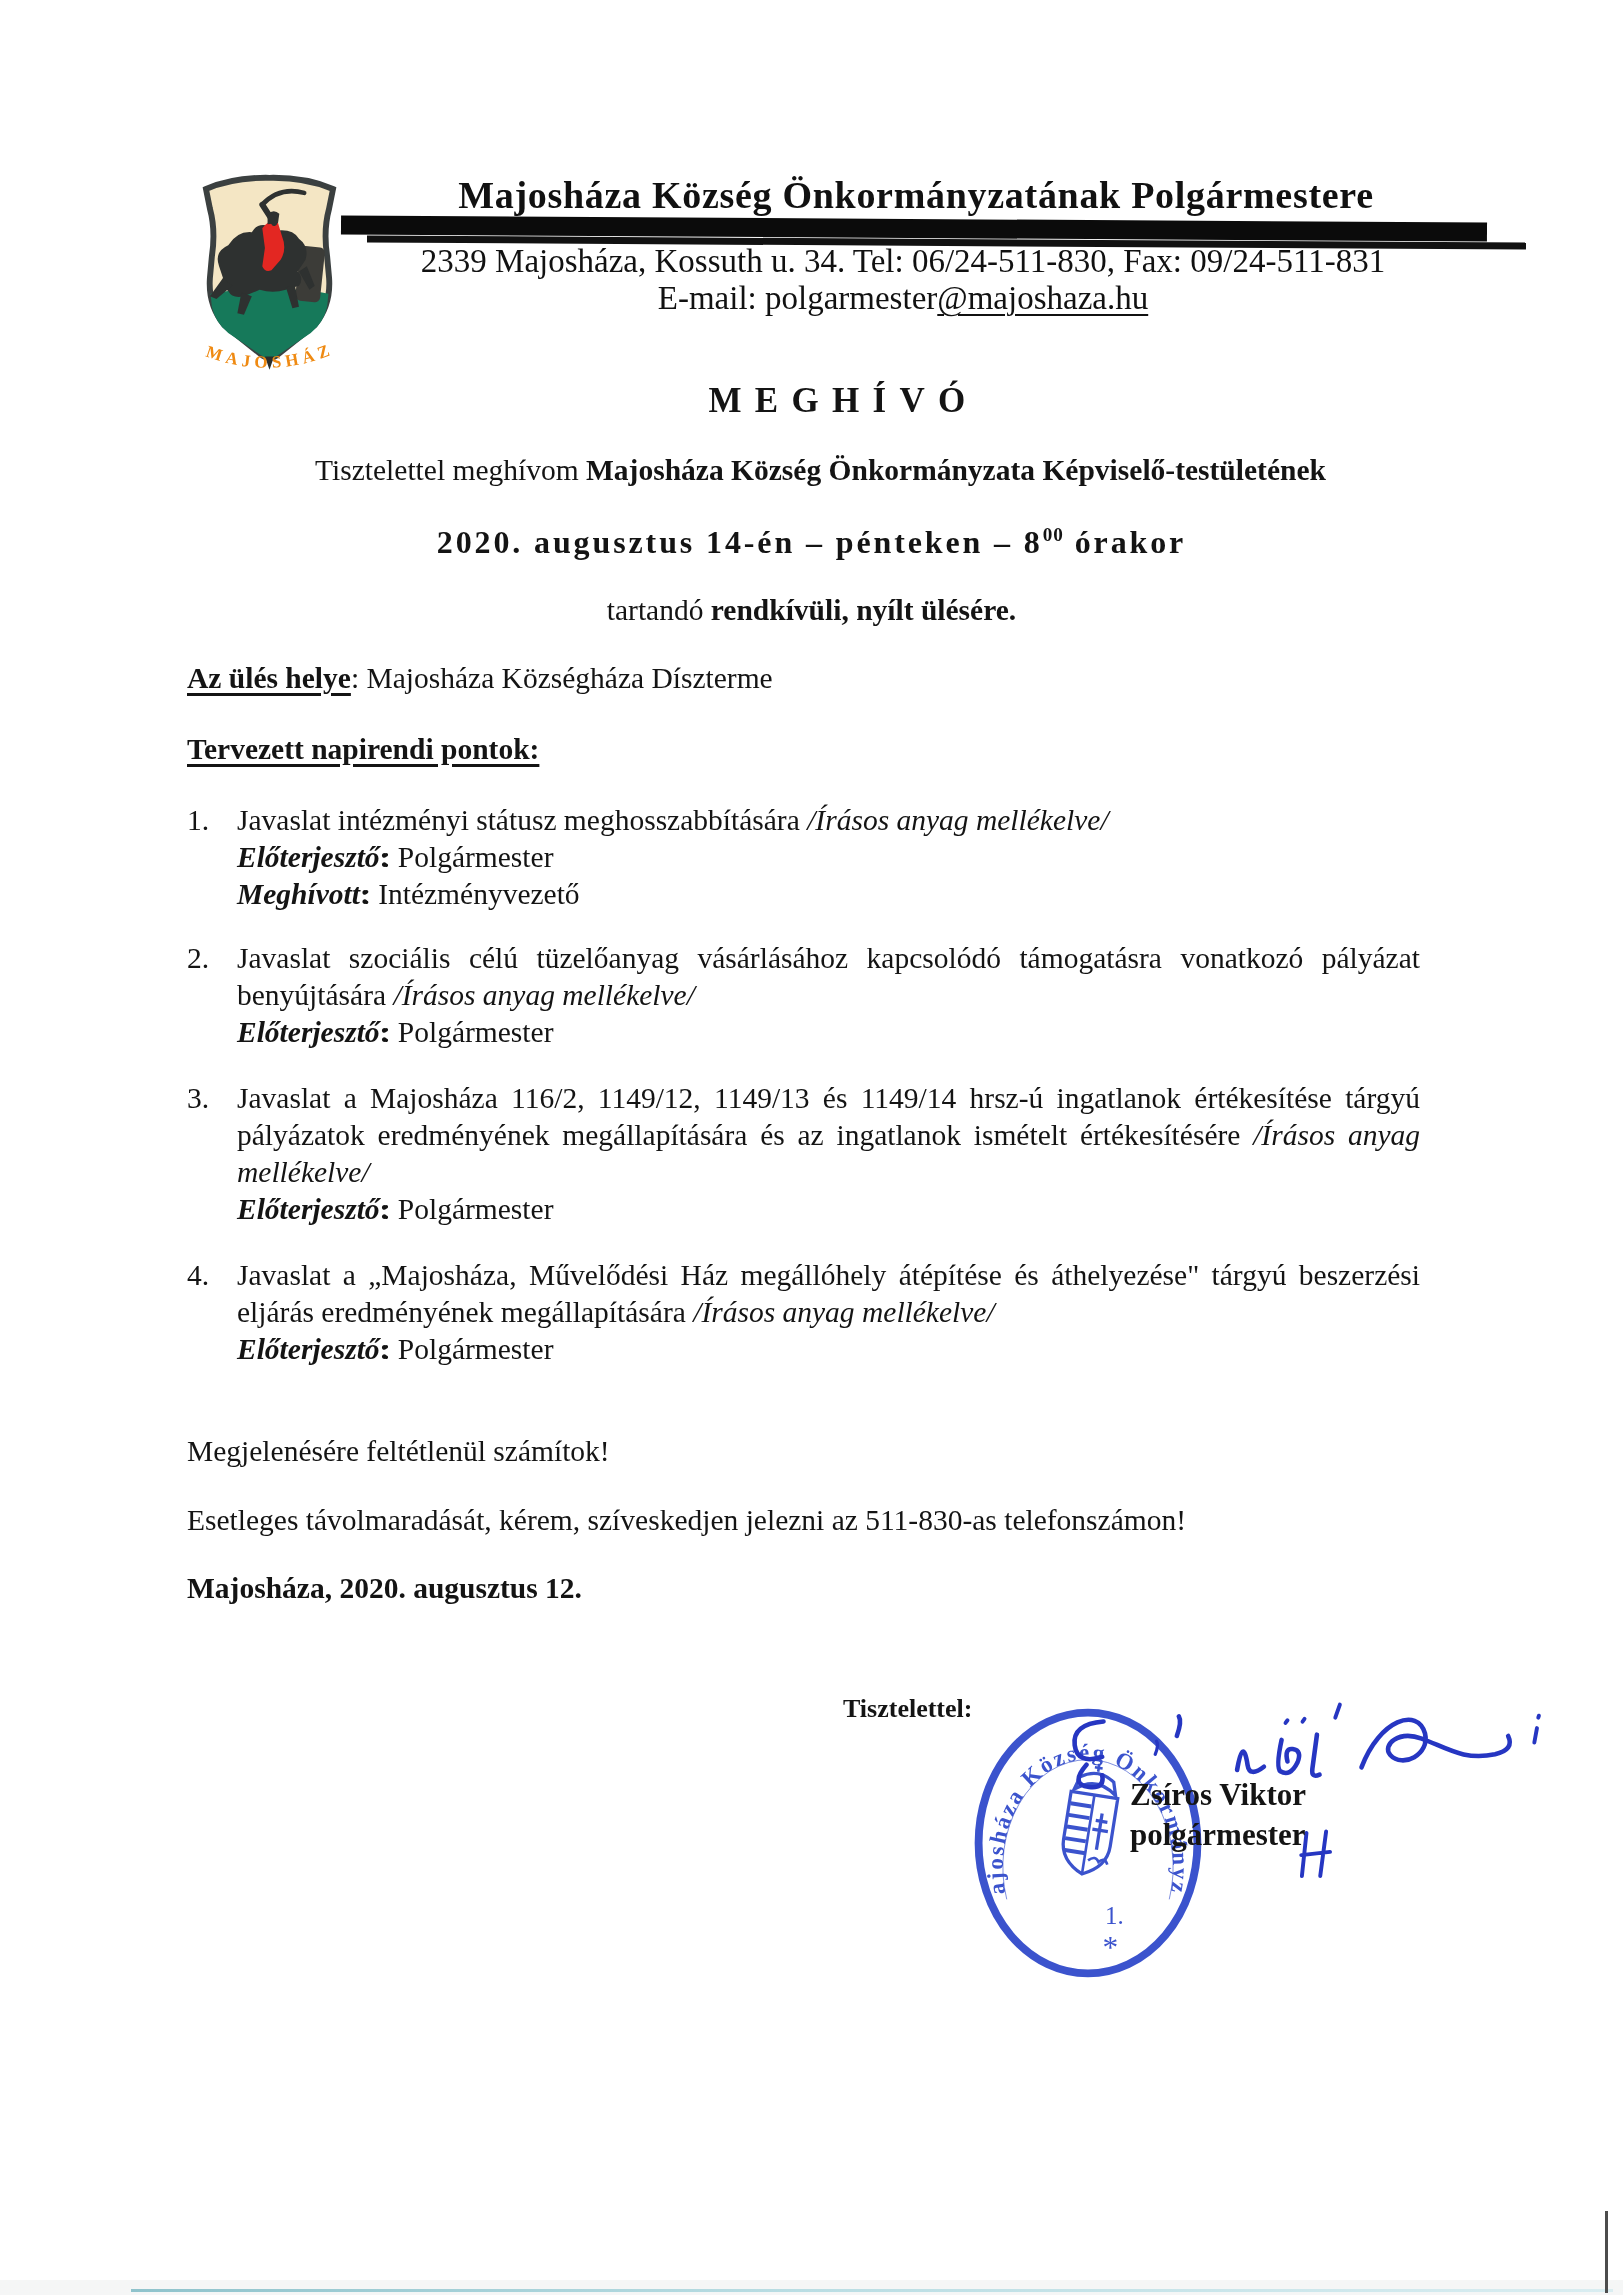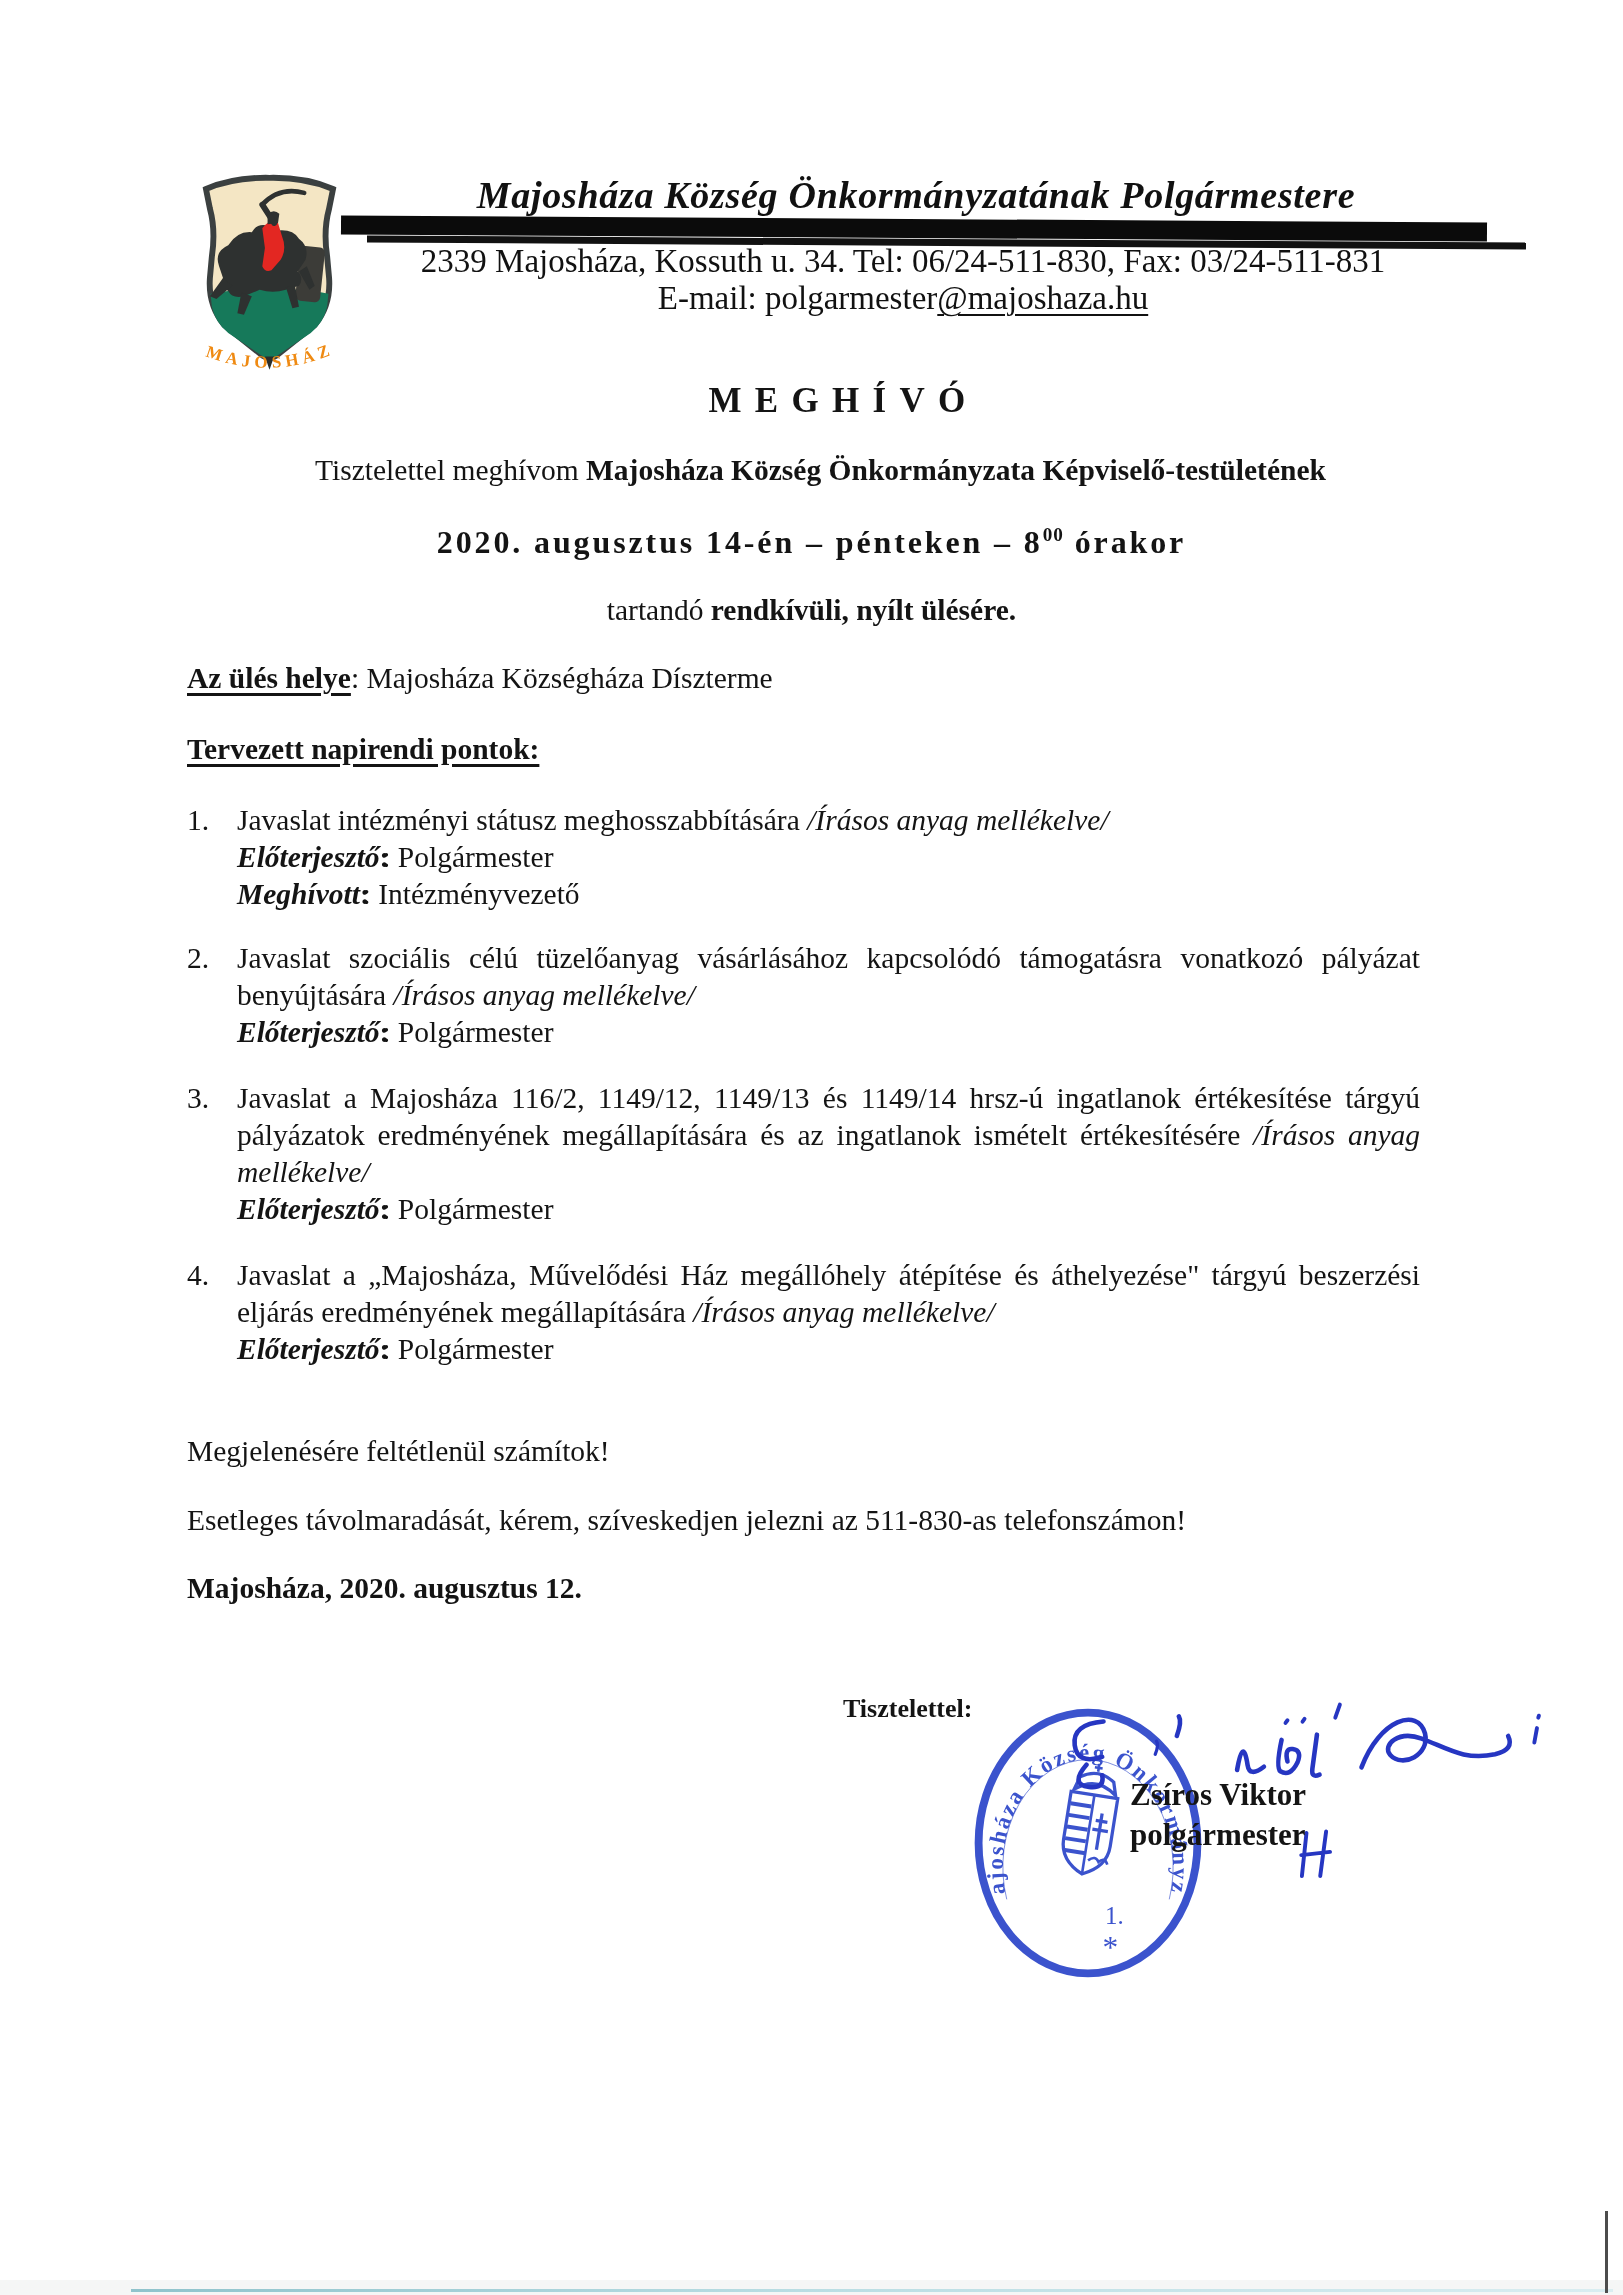--- a/index.html
+++ b/index.html
@@ -9,21 +9,21 @@
     background:#ffffff;
     font-family:"Liberation Serif","DejaVu Serif",serif;
     color:#141414;
     overflow:hidden;
   }
   .abs{position:absolute;}
   
   #org-title{
     left:340px;top:173px;width:1152px;
     text-align:center;font-size:38px;font-weight:bold;
-    letter-spacing:0.7px;color:#111;font-style:italic;
+    letter-spacing:0.7px;color:#111;
   }
   #rule-thick{left:341px;top:219px;width:1146px;height:19px;background:#0b0b0b;transform:rotate(0.35deg);}
   #rule-thin{left:367px;top:239px;width:1159px;height:6.5px;background:#111;transform:rotate(0.35deg);}
   #address-line{left:281px;top:243px;width:1244px;text-align:center;font-size:33px;color:#111;}
   #email-line{left:281px;top:280px;width:1244px;text-align:center;font-size:33px;color:#111;}
   #email-line .u{text-decoration:underline;text-decoration-thickness:2px;text-underline-offset:4.6px;}
   
   .center-line{left:0;top:0;width:1623px;text-align:center;}
   #doc-title{top:381px;font-size:35px;font-weight:bold;letter-spacing:0.38em;padding-left:32px;}
   #intro-line{top:454px;font-size:29.5px;padding-left:9px;}
@@ -95,21 +95,21 @@
         <tspan>MAJOSHÁZA</tspan>
       </textPath>
     </text>
   </svg>
 
   <div class="abs" id="org-title">Majosháza Község Önkormányzatának Polgármestere</div>
 
   <div class="abs" id="rule-thick"></div>
   <div class="abs" id="rule-thin"></div>
 
-  <div class="abs" id="address-line">2339 Majosháza, Kossuth u. 34. Tel: 06/24-511-830, Fax: 03/24-511-831</div>
+  <div class="abs" id="address-line">2339 Majosháza, Kossuth u. 34. Tel: 06/24-511-830, Fax: 09/24-511-831</div>
 
   <div class="abs" id="email-line"><span>E-mail: polgarmester</span><span class="u">@majoshaza.hu</span></div>
 
   <div class="abs center-line" id="doc-title">MEGHÍVÓ</div>
 
   <div class="abs center-line" id="intro-line"><span>Tisztelettel meghívom </span><b>Majosháza Község Önkormányzata Képviselő-testületének</b></div>
 
   <div class="abs center-line" id="date-line"><span>2020. augusztus 14-én – pénteken – 8</span><sup>00</sup><span> órakor</span></div>
 
   <div class="abs center-line" id="tartando-line"><span>tartandó </span><b>rendkívüli, nyílt ülésére.</b></div>

